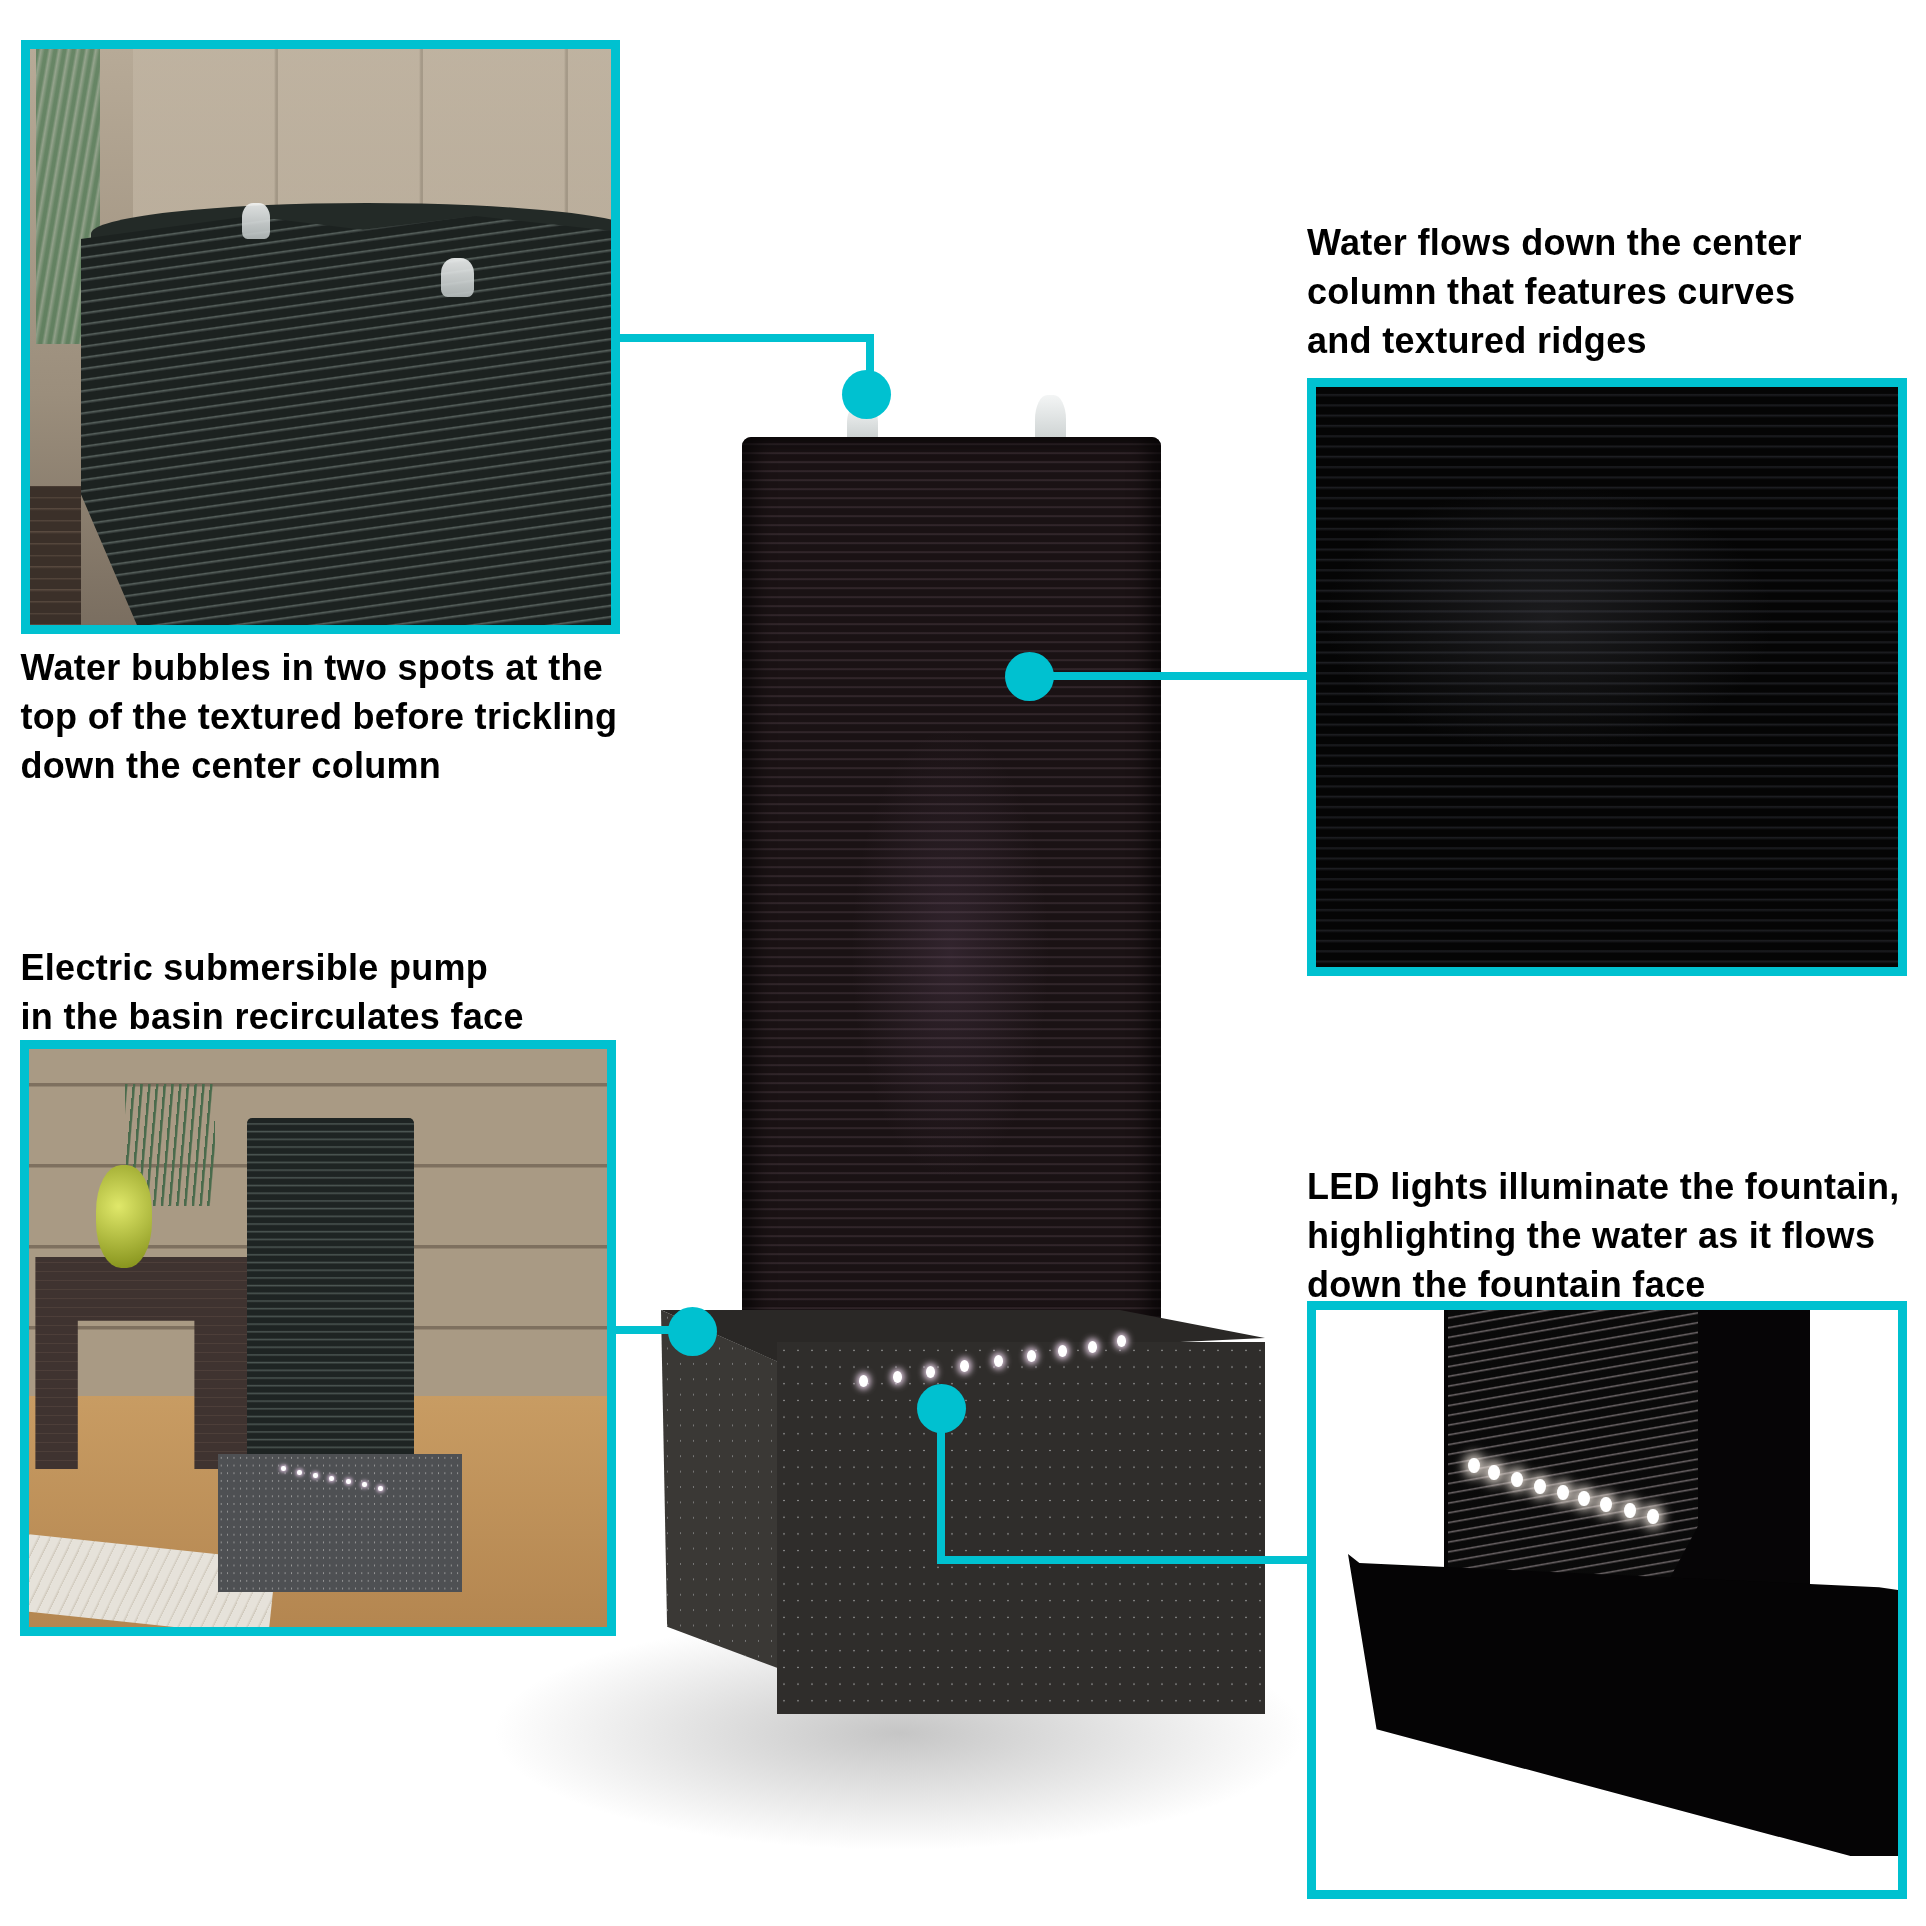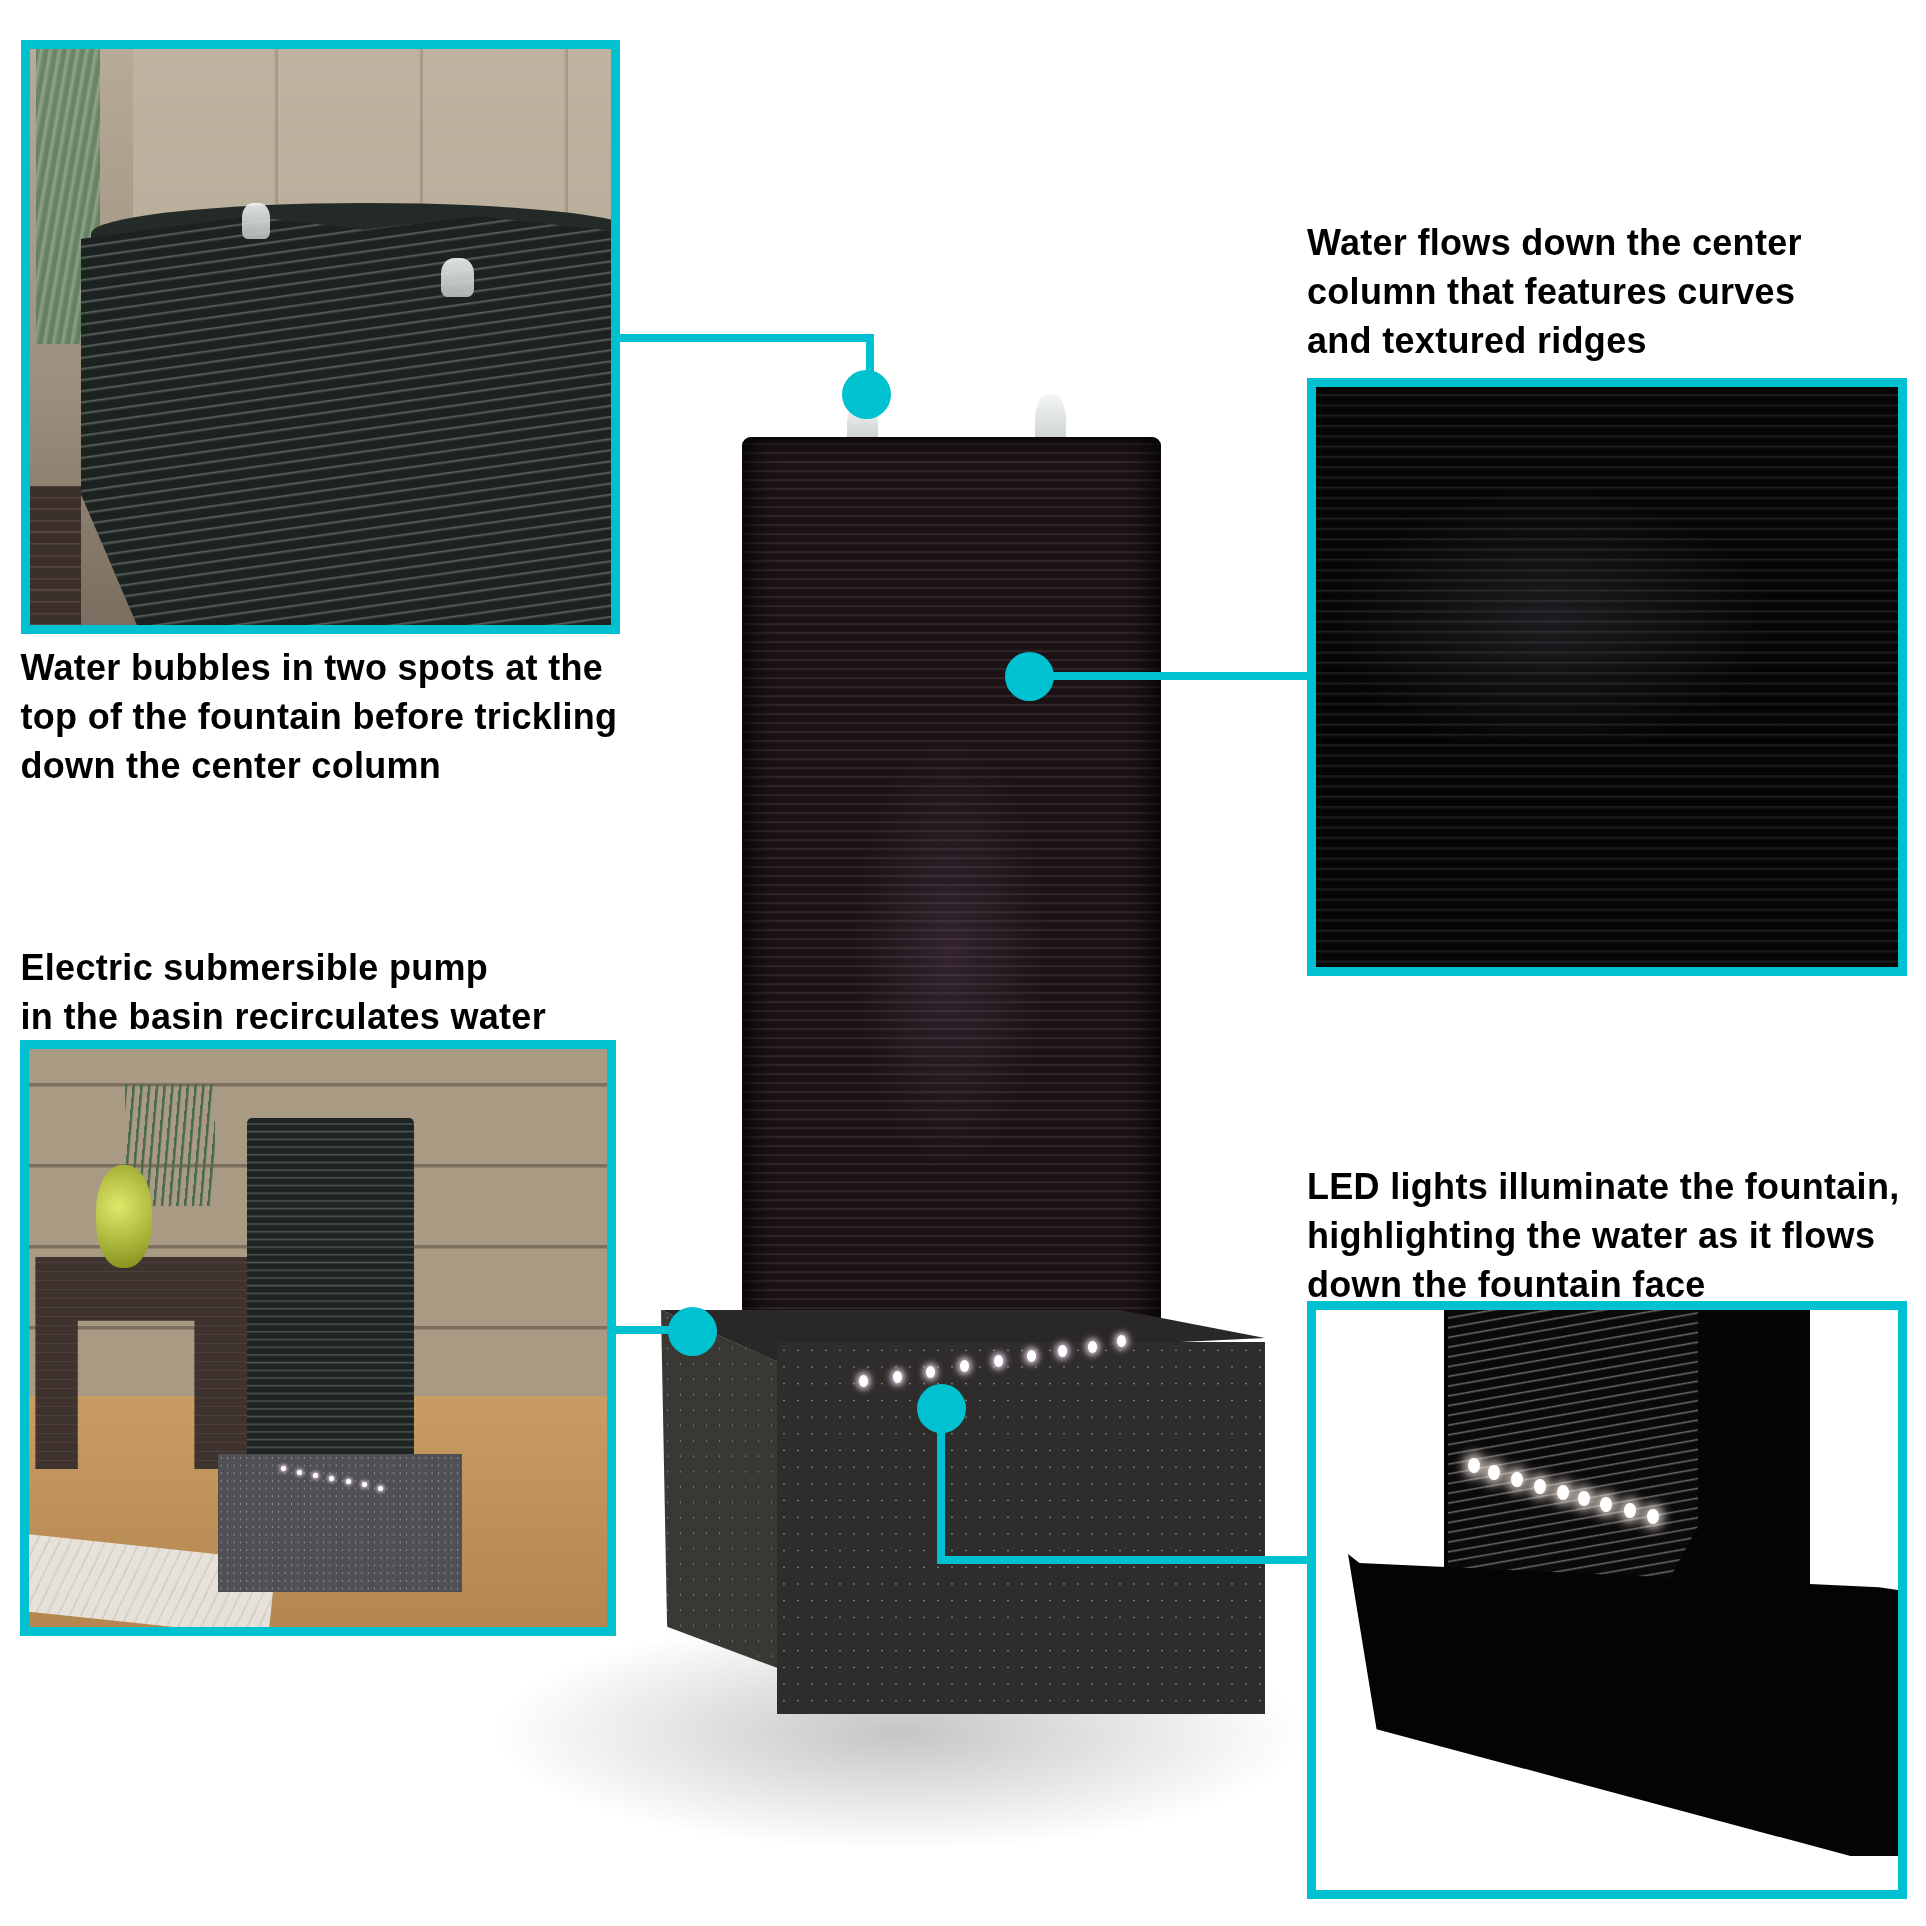--- a/index.html
+++ b/index.html
@@ -89,38 +89,38 @@
   <div class="tl-bg"></div>
   <div class="tl-stone"></div>
   <div class="tl-grass"></div>
   <div class="tl-wicker"></div>
   <div class="tl-top"></div>
   <div class="tl-obj"></div>
   <div class="bubble" style="left:212px;top:154px;width:28px;height:36px;"></div>
   <div class="bubble" style="left:411px;top:209px;width:33px;height:39px;"></div>
 </div>
 <div class="caption" style="left:20.5px;top:643px;width:674px;">Water bubbles in two spots at the
-top of the fountain before trickling
+top of the textured before trickling
 down the center column</div>
 <div class="line" style="left:620px;top:334px;width:254px;height:7.7px;"></div>
 <div class="line" style="left:866px;top:334px;width:7.7px;height:51px;"></div>
 <div class="dot" style="left:842px;top:370px;"></div>
 
 <div class="caption" style="left:1307px;top:218px;width:616px;">Water flows down the center
 column that features curves
 and textured ridges</div>
 <div class="frame" style="left:1307px;top:378px;width:600px;height:598px;">
   <div class="rt-bg"></div>
   <div class="rt-glow"></div>
 </div>
 <div class="dot" style="left:1005px;top:652px;"></div>
 <div class="line" style="left:1047px;top:672px;width:263px;height:7.7px;"></div>
 
 <div class="caption" style="left:20.5px;top:943px;width:629px;">Electric submersible pump
-in the basin recirculates water</div>
+in the basin recirculates face</div>
 <div class="frame" style="left:20px;top:1040px;width:596px;height:596px;">
   <div class="lb-wall"></div>
   <div class="lb-floor"></div>
   <div class="lb-rug"></div>
   <div class="lb-table"></div>
   <div class="lb-plant"></div>
   <div class="lb-pine"></div>
   <div class="lb-col"></div>
   <div class="lb-basin"></div>
   <div class="lb-led" style="left:252px;top:417px;"></div>

